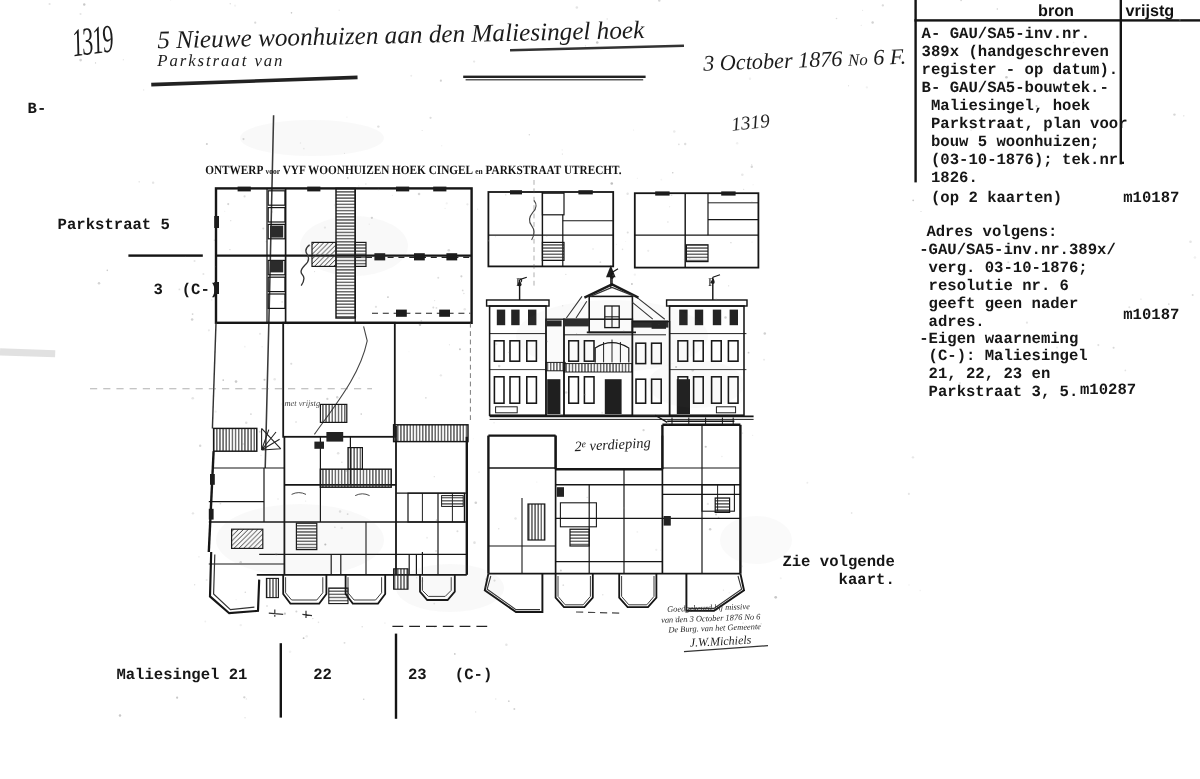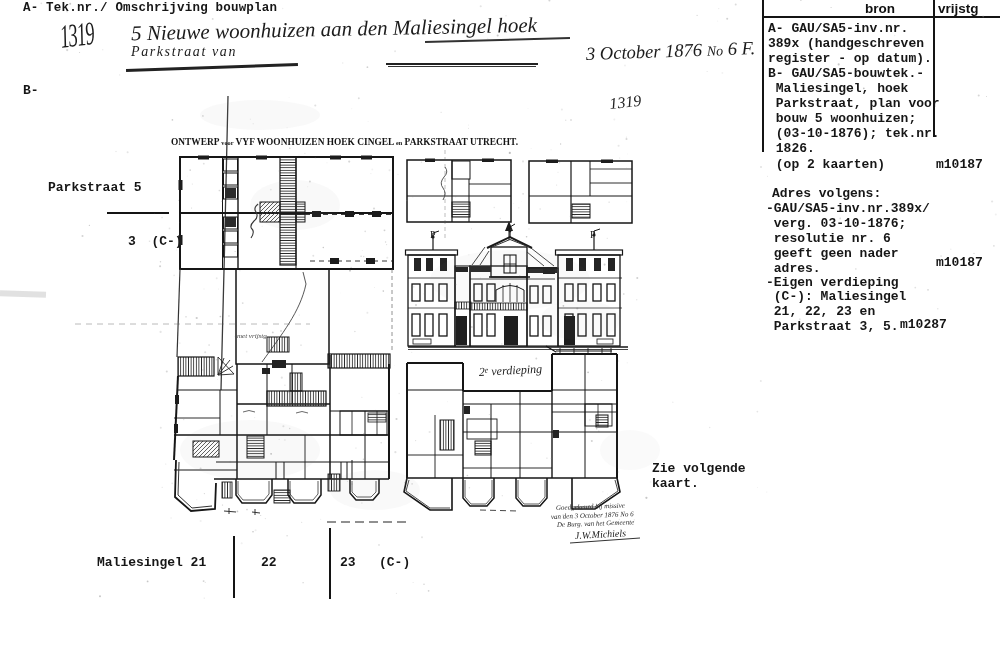--- a/index.html
+++ b/index.html
@@ -6,21 +6,20 @@
 #page{position:relative;width:1000px;height:649px;background:#ffffff;overflow:hidden;}
 .t{position:absolute;font-family:"Liberation Mono",monospace;font-size:13px;line-height:15px;color:#161616;white-space:pre;font-weight:bold;}
 .sans{position:absolute;font-family:"Liberation Sans",sans-serif;font-size:13.5px;color:#111;white-space:pre;font-weight:bold;}
 .hs{position:absolute;font-family:"Liberation Serif",serif;font-style:italic;color:#1c1c1c;white-space:pre;}
 .ln{position:absolute;background:#141414;}
 </style>
 </head>
 <body>
 <div id="page">
 
-<div class="t" style="left:23px;top:1px;font-size:12.5px;letter-spacing:0.2px;">A- Tek.nr./ Omschrijving bouwplan</div>
 
 
 <div class="ln" style="left:762px;top:0px;width:2px;height:152px;"></div>
 
 <div class="ln" style="left:933px;top:0px;width:2px;height:137px;"></div>
 
 <div class="ln" style="left:762px;top:16px;width:238px;height:2px;"></div>
 
 <div class="sans" style="left:834px;top:1px;margin-left:31px;">bron</div>
 
@@ -46,21 +45,21 @@
 <div class="t" style="left:766px;top:201px;">-GAU/SA5-inv.nr.389x/</div>
 <div class="t" style="left:766px;top:216px;"> verg. 03-10-1876;</div>
 <div class="t" style="left:766px;top:231px;"> resolutie nr. 6</div>
 <div class="t" style="left:766px;top:246px;"> geeft geen nader</div>
 <div class="t" style="left:766px;top:261px;"> adres.</div>
 </div>
 
 <div class="t" style="left:936px;top:255px;">m10187</div>
 
 <div style="position:absolute;left:0;top:0;">
-<div class="t" style="left:766px;top:275px;">-Eigen verdieping</div>
+<div class="t" style="left:766px;top:275px;">-Eigen waarneming</div>
 <div class="t" style="left:766px;top:289px;"> (C-): Maliesingel</div>
 <div class="t" style="left:766px;top:304px;"> 21, 22, 23 en</div>
 <div class="t" style="left:766px;top:319px;"> Parkstraat 3, 5.</div>
 </div>
 
 <div class="t" style="left:900px;top:317px;">m10287</div>
 
 <div class="hs" style="left:58px;top:19px;font-size:33px;letter-spacing:-1.5px;transform-origin:left top;transform:rotate(-7deg) scaleX(0.56);">1319</div>
 
 <div class="hs" style="left:131px;top:17px;font-size:21px;transform:rotate(-1.2deg);">5 Nieuwe woonhuizen aan den Maliesingel hoek</div>
@@ -88,21 +87,21 @@
 <div class="t" style="left:97px;top:555px;">Maliesingel 21</div>
 
 <div class="ln" style="left:233px;top:536px;width:2px;height:62px;"></div>
 
 <div class="t" style="left:261px;top:555px;">22</div>
 
 <div class="ln" style="left:329px;top:528px;width:2px;height:71px;"></div>
 
 <div class="t" style="left:340px;top:555px;">23   (C-)</div>
 
-<div class="t" style="left:652px;top:461px;">Zie volgende<br>kaart.</div>
+<div class="t" style="left:652px;top:461px;text-align:right;">Zie volgende<br>kaart.</div>
 
 <div style="position:absolute;left:0px;top:291px;width:46px;height:6px;background:#c9c9c9;opacity:0.55;transform:rotate(2deg);"></div>
 <svg width="1000" height="649" viewBox="0 0 1000 649" style="position:absolute;left:0;top:0;">
 <defs>
 <pattern id="hh" width="10" height="2.6" patternUnits="userSpaceOnUse">
           <path d="M0 1.3 H10" stroke="#2a2a2a" stroke-width="0.9"></path>
         </pattern>
 <pattern id="vv" width="2.6" height="10" patternUnits="userSpaceOnUse">
           <path d="M1.3 0 V10" stroke="#2a2a2a" stroke-width="0.9"></path>
         </pattern>

